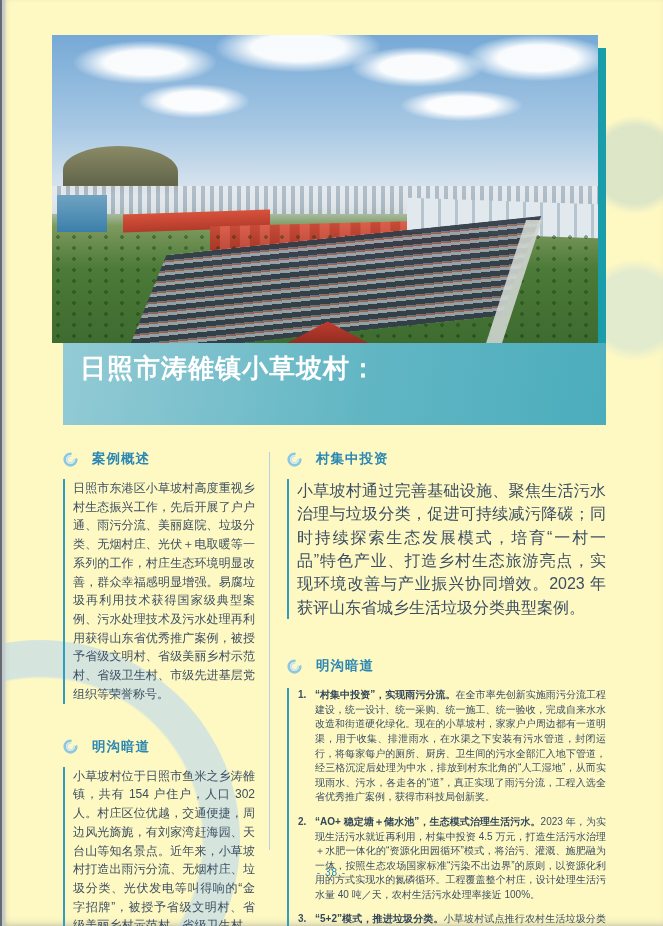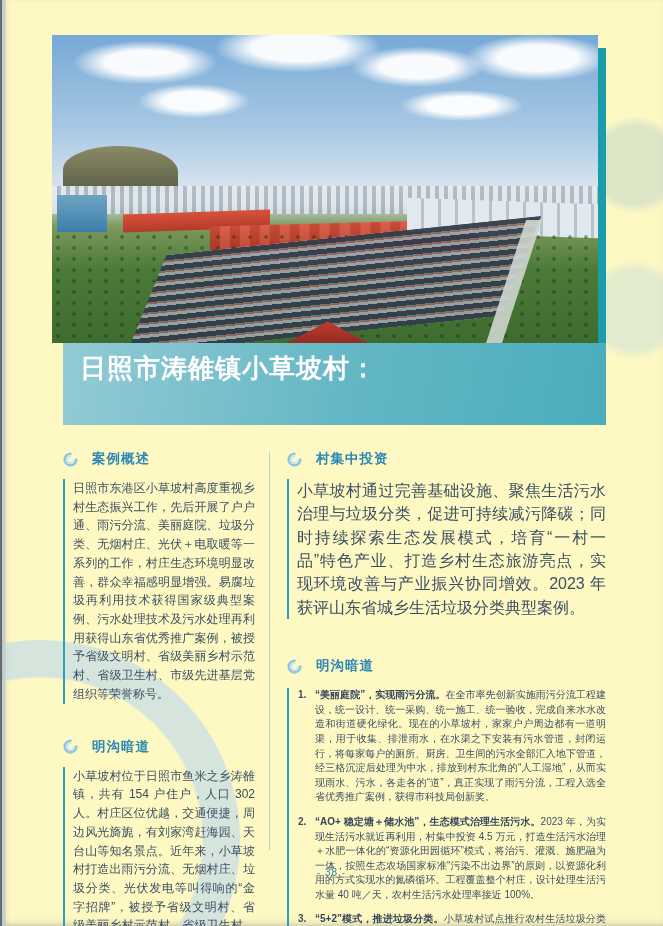--- a/index.html
+++ b/index.html
@@ -138,21 +138,21 @@
     <div class="sec-head">
       <svg class="swirl" viewBox="0 0 20 20">
         <path d="M10 2.2 a7.8 7.8 0 1 0 7.8 7.8" fill="none" stroke="#8ec6e0" stroke-width="3.4" stroke-linecap="round"></path>
         <path d="M10 5.4 a4.6 4.6 0 1 0 4.6 4.6" fill="none" stroke="#c9e4f1" stroke-width="2.4" stroke-linecap="round"></path>
       </svg>
       <span class="label">明沟暗道</span>
     </div>
     <div class="results-list">
       <div class="item">
         <span class="num">1.</span>
-        <p class="itxt"><b>“美丽庭院”，实现雨污分流。</b><span>在全市率先创新实施雨污分流工程建设，统一设计、统一采购、统一施工、统一验收，完成自来水水改造和街道硬化绿化。现在的小草坡村，家家户户周边都有一道明渠，用于收集、排泄雨水，在水渠之下安装有污水管道，封闭运行，将每家每户的厕所、厨房、卫生间的污水全部汇入地下管道，经三格沉淀后处理为中水，排放到村东北角的“人工湿地”，从而实现雨水、污水，各走各的“道”，真正实现了雨污分流，工程入选全省优秀推广案例，获得市科技局创新奖。</span></p>
+        <p class="itxt"><b>“村集中投资”，实现雨污分流。</b><span>在全市率先创新实施雨污分流工程建设，统一设计、统一采购、统一施工、统一验收，完成自来水水改造和街道硬化绿化。现在的小草坡村，家家户户周边都有一道明渠，用于收集、排泄雨水，在水渠之下安装有污水管道，封闭运行，将每家每户的厕所、厨房、卫生间的污水全部汇入地下管道，经三格沉淀后处理为中水，排放到村东北角的“人工湿地”，从而实现雨水、污水，各走各的“道”，真正实现了雨污分流，工程入选全省优秀推广案例，获得市科技局创新奖。</span></p>
       </div>
       <div class="item">
         <span class="num">2.</span>
         <p class="itxt"><b>“AO+ 稳定塘＋储水池”，生态模式治理生活污水。</b><span>2023 年，为实现生活污水就近再利用，村集中投资 4.5 万元，打造生活污水治理＋水肥一体化的“资源化田园循环”模式，将治污、灌溉、施肥融为一体，按照生态农场国家标准“污染不出边界”的原则，以资源化利用的方式实现水的氮磷循环。工程覆盖整个村庄，设计处理生活污水量 40 吨／天，农村生活污水处理率接近 100%。</span></p>
       </div>
       <div class="item">
         <span class="num">3.</span>
         <p class="itxt"><b>“5+2”模式，推进垃圾分类。</b><span>小草坡村试点推行农村生活垃圾分类和有机废弃物资源化利用，创新性打造“5+2”模式，即垃圾分为有害垃圾、可回收垃圾、可堆肥垃圾、可填埋垃圾、其他垃圾 5 大类以及村居定时定点上门分类收集、农户定时定点自主分类投放 2 大模式，以点带面推进垃圾全覆盖。</span></p>
       </div>
     </div>

